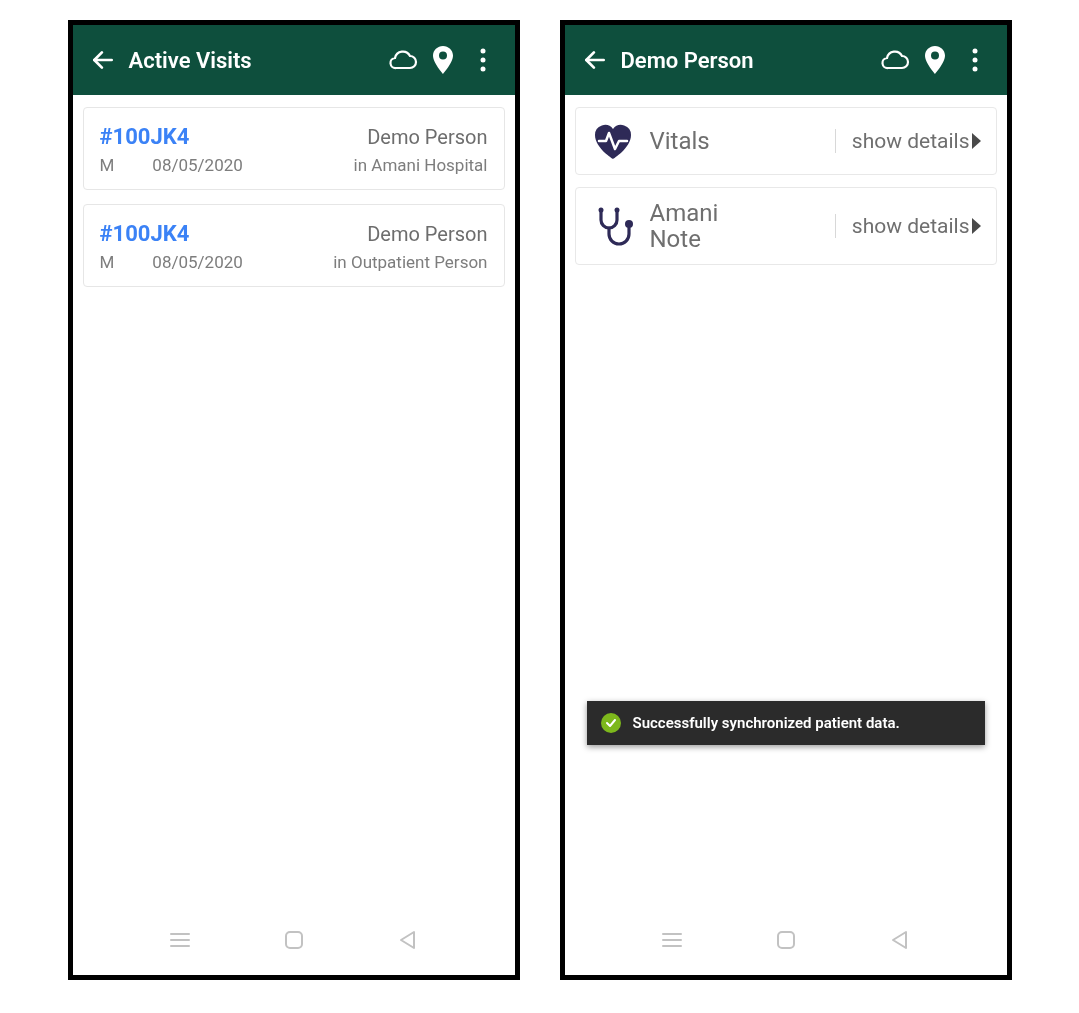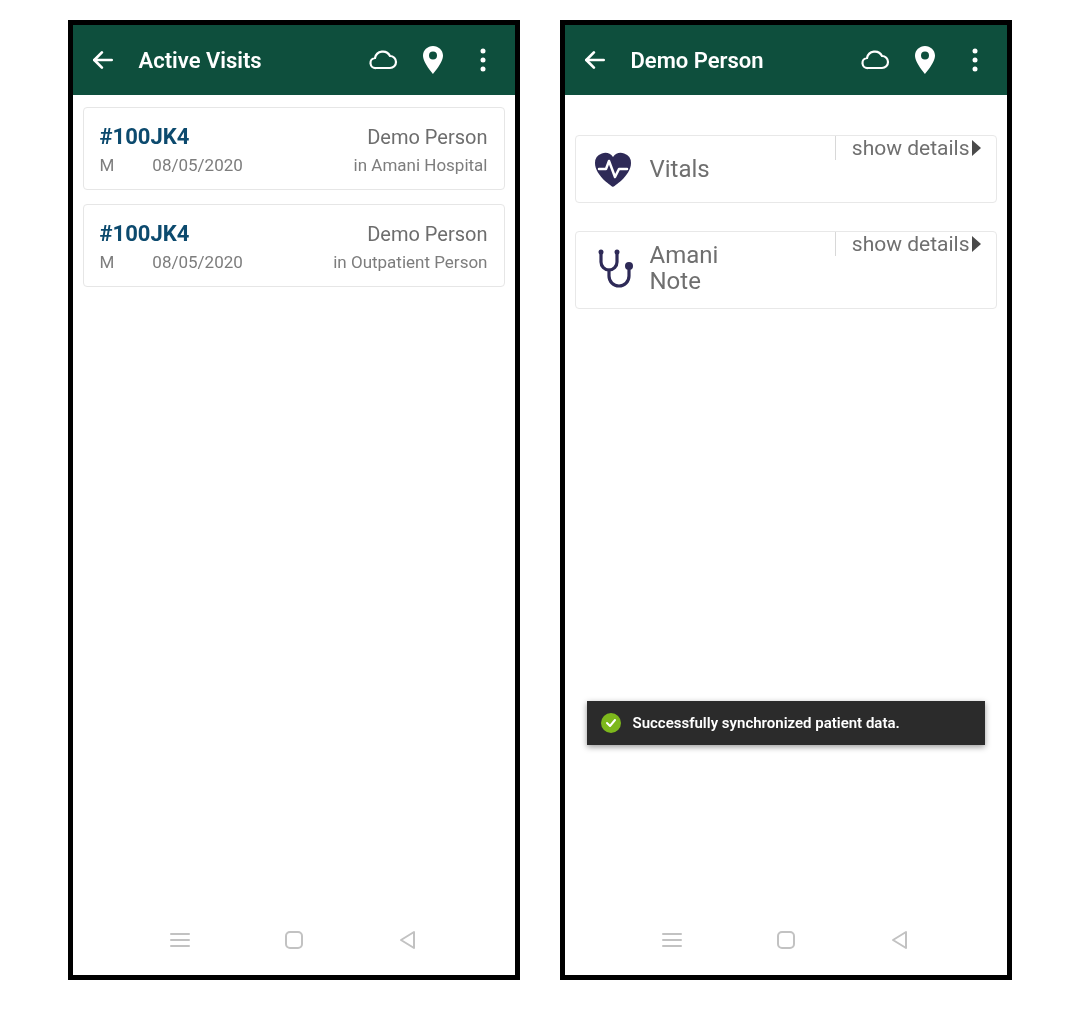--- a/index.html
+++ b/index.html
@@ -24,21 +24,20 @@
     overflow: hidden;
     position: relative;
   }
   .appbar {
     background: #0e4f3d;
     color: #fff;
     height: 70px;
     display: flex;
     align-items: center;
     padding: 0 12px;
-    gap: 10px;
   }
   .appbar .back {
     width: 36px;
     height: 36px;
     display: flex;
     align-items: center;
     justify-content: center;
     cursor: pointer;
   }
   .appbar .title {
@@ -72,21 +71,21 @@
     background:#fff;
   }
   .visit-card .row1 {
     display: flex;
     justify-content: space-between;
     align-items: baseline;
   }
   .visit-card .pid {
     font-size: 22px;
     font-weight: 700;
-    color: #0c4a6e;
+    color: #3b82f6;
   }
   .visit-card .pname {
     font-size: 20px;
     color: #6d6d6d;
   }
   .visit-card .row2 {
     display: flex;
     justify-content: space-between;
     align-items: baseline;
     margin-top: 6px;
@@ -96,24 +95,23 @@
   .visit-card .row2 .left {
     display: flex;
     gap: 38px;
   }
   .section-card {
     border: 1px solid #e8e8e8;
     border-radius: 4px;
     background: #fff;
     margin-bottom: 12px;
     display: flex;
-    align-items: flex-start;
+    align-items: center;
     cursor: pointer;
     min-height: 64px;
-    margin-top: 28px;
   }
   .section-card .left {
     display: flex;
     align-items: center;
     gap: 14px;
     padding: 10px 14px;
     flex: 1;
   }
   .section-card .icon-wrap {
     width: 46px;

